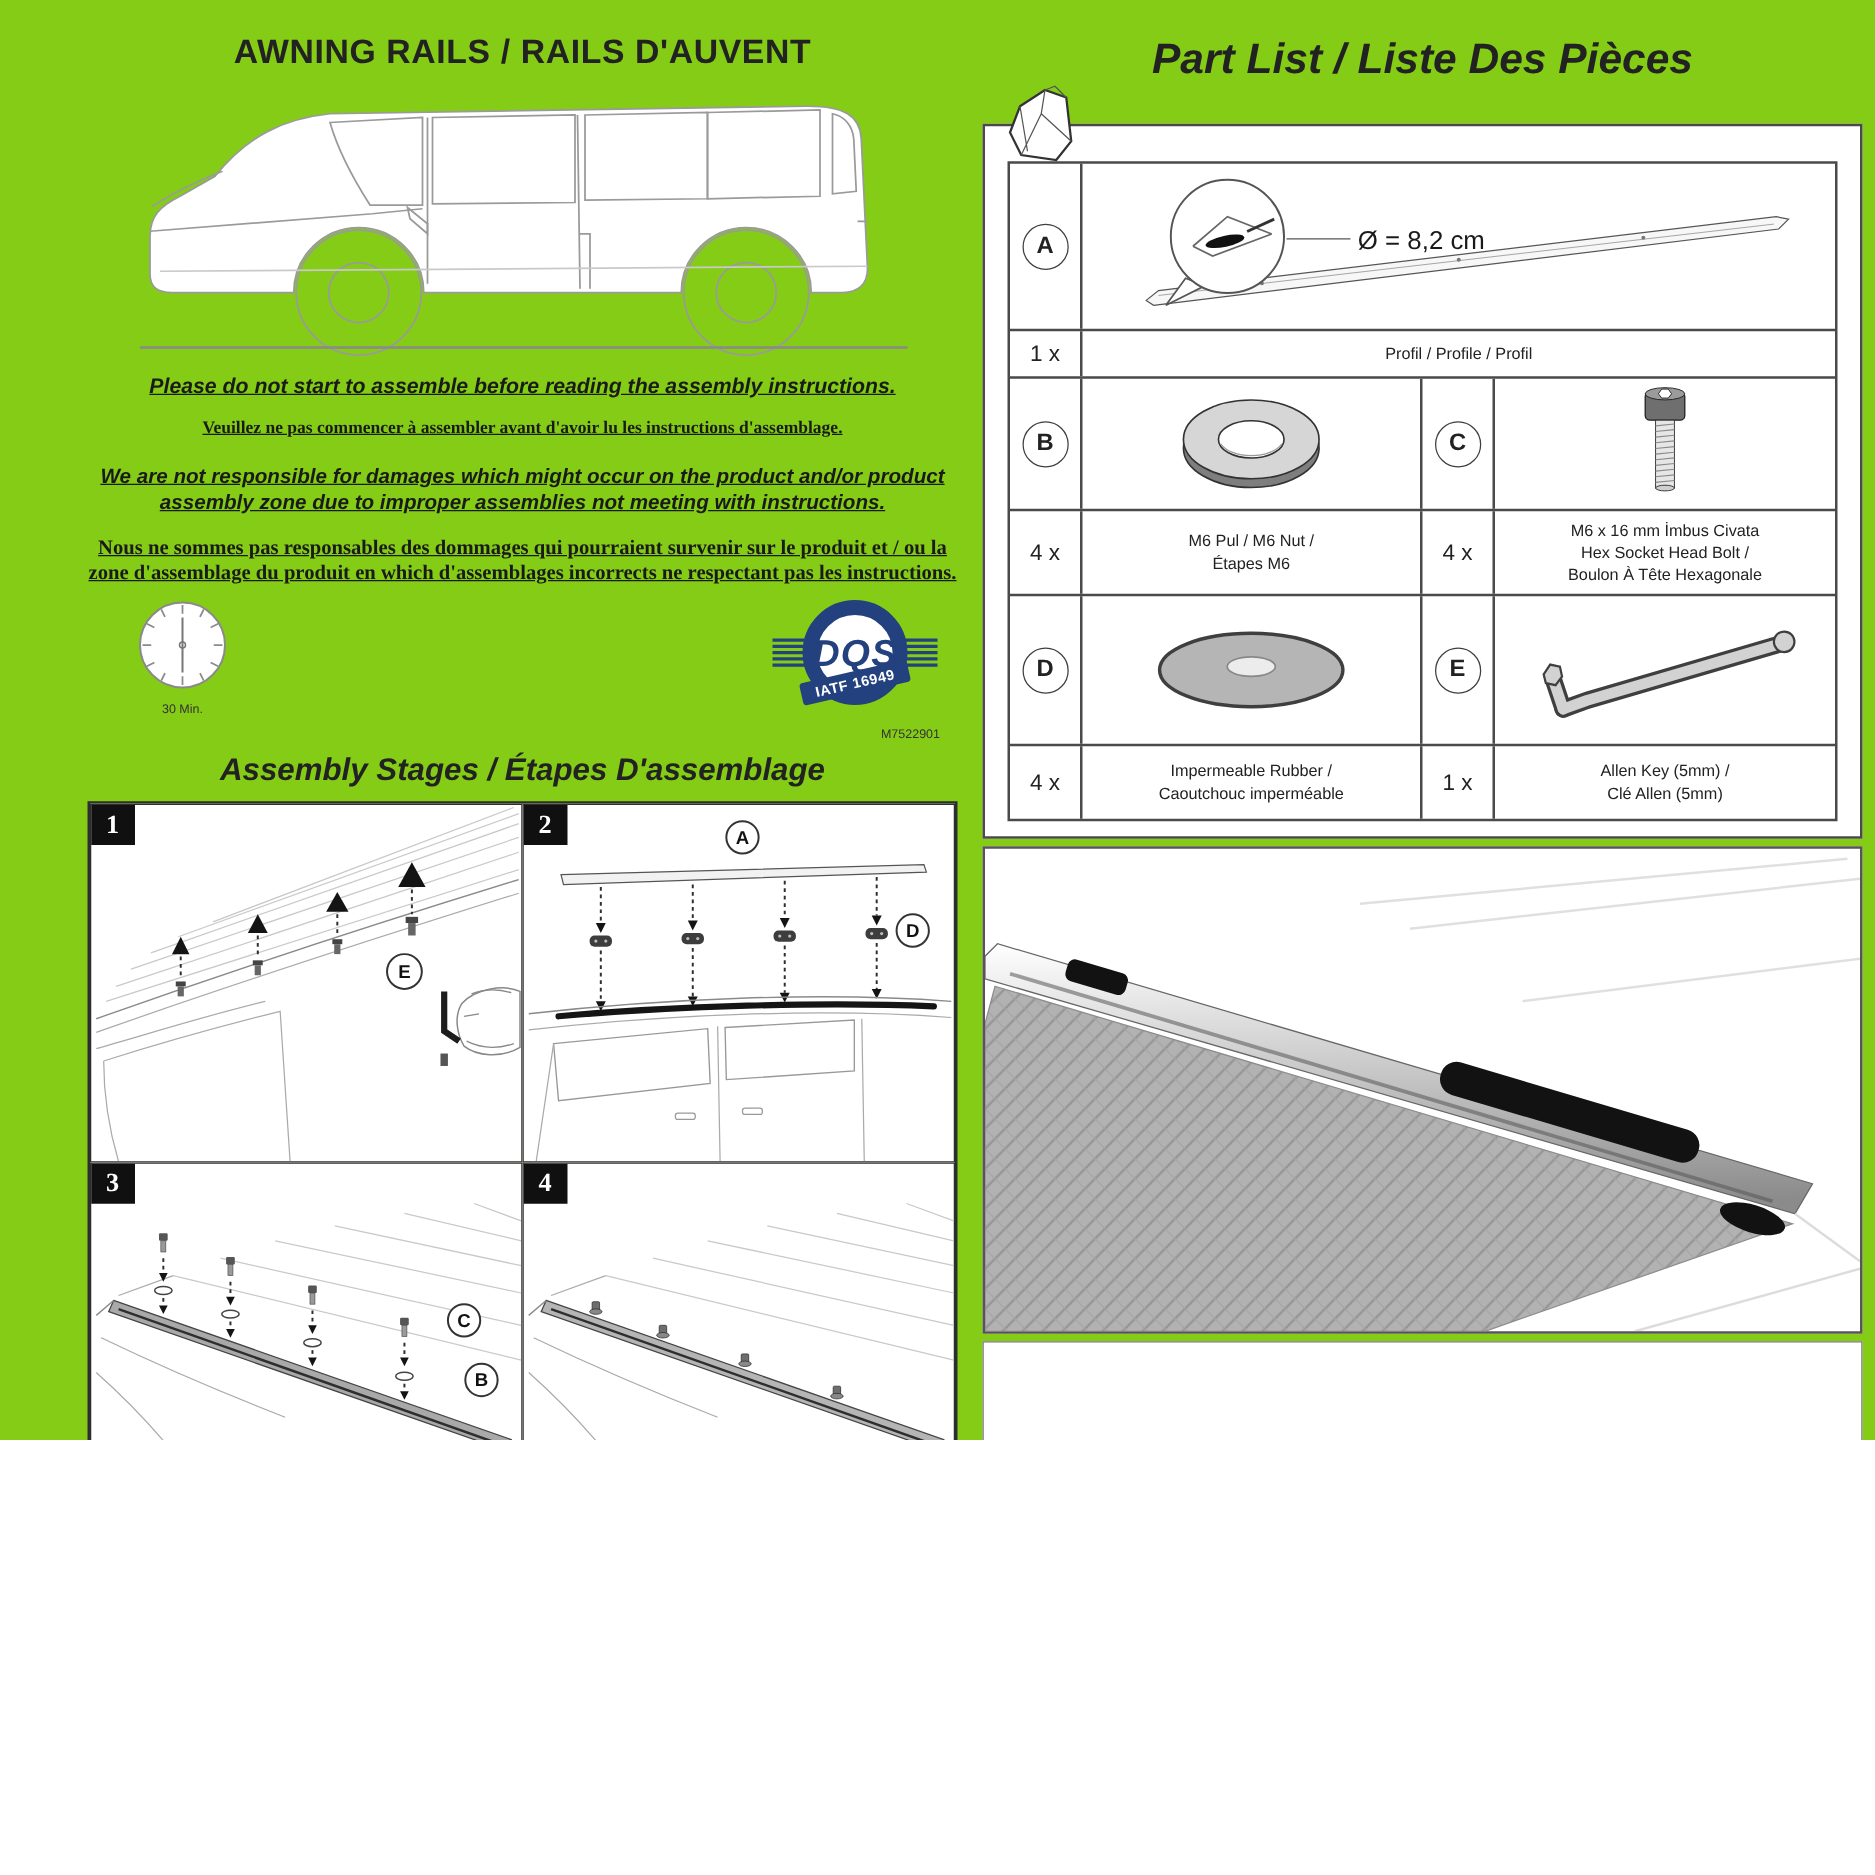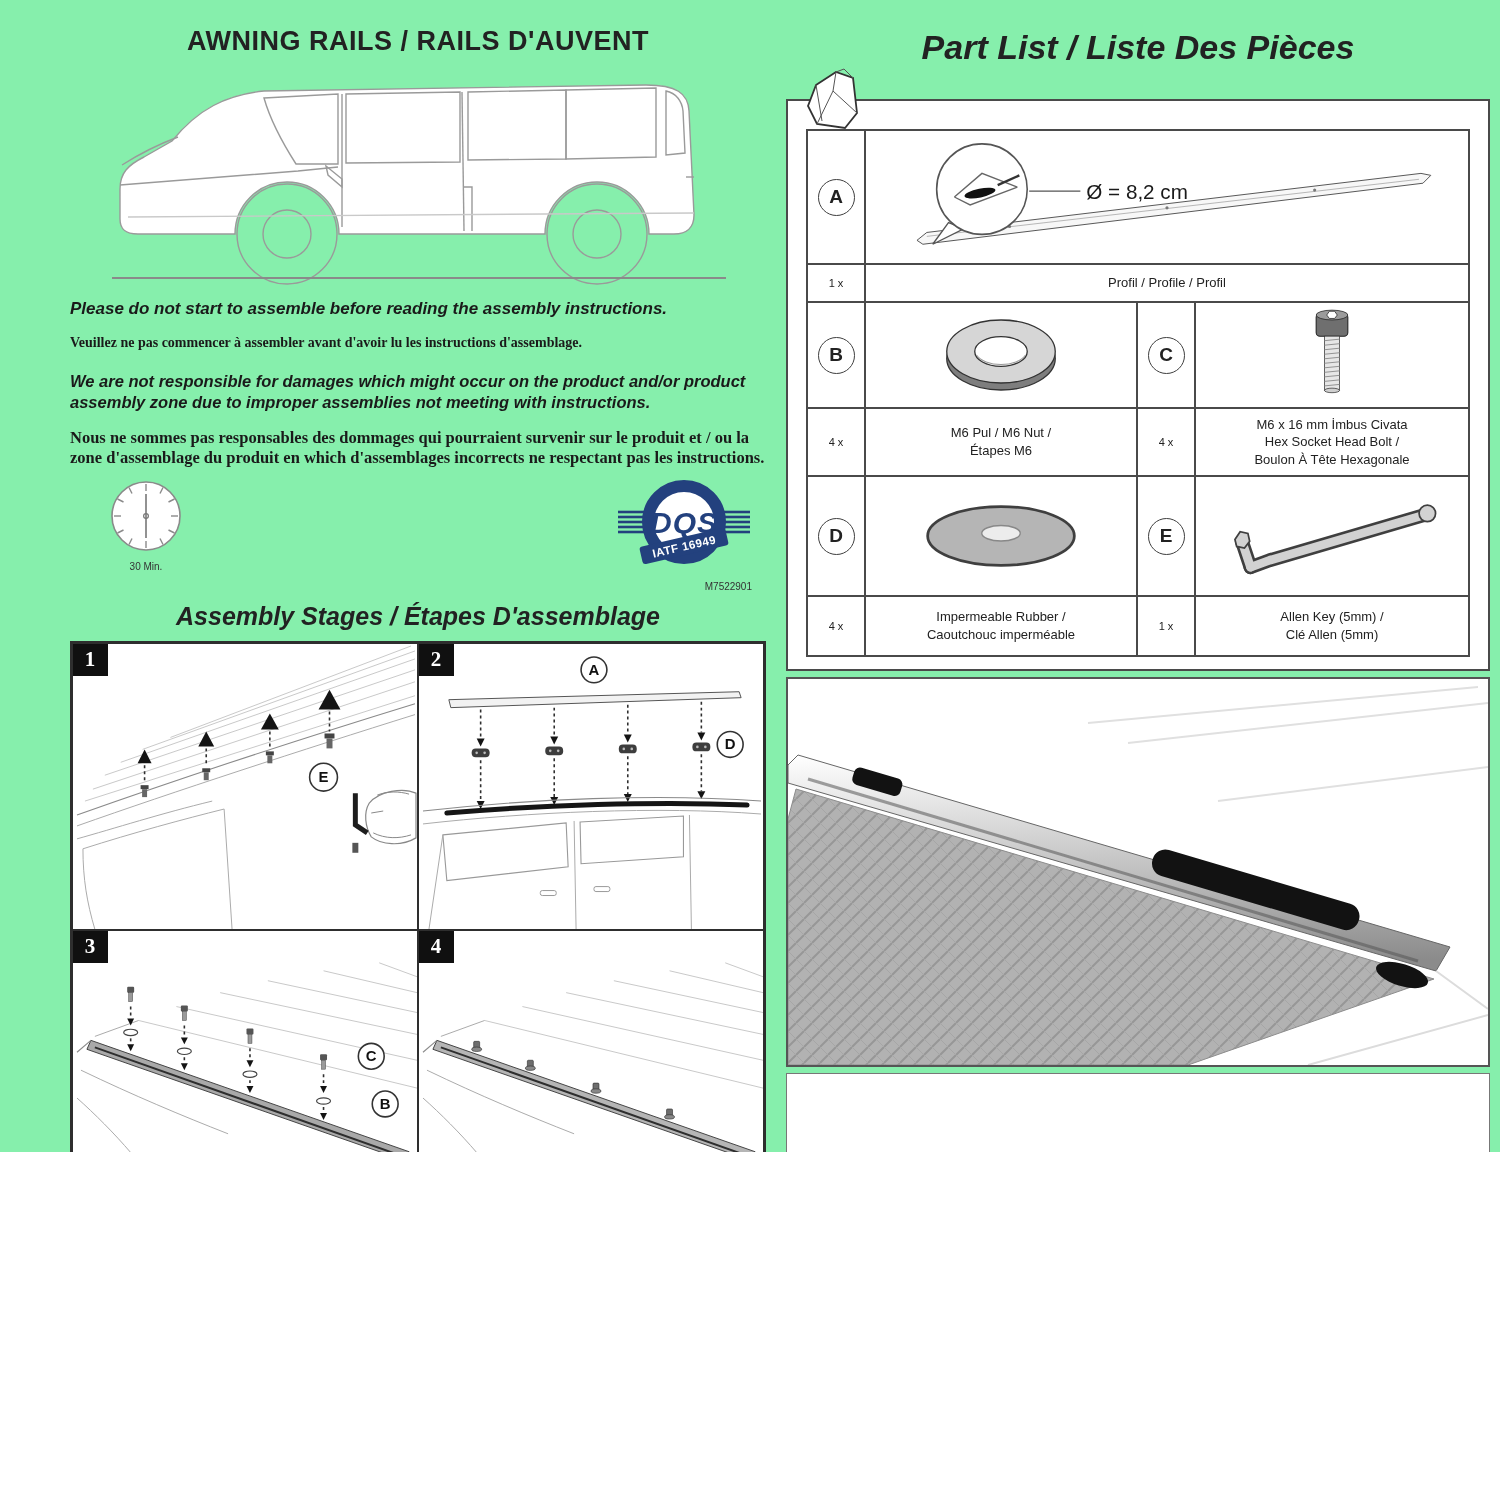--- a/index.html
+++ b/index.html
@@ -1,22 +1,22 @@
 <!DOCTYPE html>
 <html><head>
 <meta charset="utf-8">
 <style>
   html,body{margin:0;padding:0;background:#fff;}
-  .canvas{position:relative;width:1500px;height:1152px;background:#86efac;overflow:hidden;
+  .canvas{position:relative;width:1500px;height:1152px;background:#84cc16;overflow:hidden;
           font-family:"Liberation Sans",sans-serif;color:#1a1a1a;}
   
   .left-col{position:absolute;left:70px;top:20px;width:696px;}
   h1.main-title{margin:6px 0 10px;text-align:center;font-size:27px;font-weight:bold;letter-spacing:.5px;color:#222;}
   .van-side{display:block;margin:0 auto;}
-  .warn{margin:0 6px;}
+  .warn{text-align:center;margin:0 6px;text-decoration:underline;}
   .warn.en1{font-style:italic;font-weight:bold;font-size:17px;margin:14px 0 16px;}
   .warn.fr1{font-family:"Liberation Serif",serif;font-weight:bold;font-size:14px;margin:0 0 20px;}
   .warn.en2{font-style:italic;font-weight:bold;font-size:16.5px;line-height:1.25;margin:0 0 16px;}
   .warn.fr2{font-family:"Liberation Serif",serif;font-weight:bold;font-size:16.5px;line-height:1.2;margin:0 0 6px;}
   .icons-row{position:relative;height:116px;margin-top:8px;}
   .clock-block{position:absolute;left:38px;top:2px;text-align:center;}
   .dqs-block{position:absolute;right:14px;top:0;text-align:right;}
   .icon-label{font-size:10px;color:#333;margin-top:3px;}
   h2.assembly-title{margin:10px 0 10px;text-align:center;font-size:25px;font-weight:bold;font-style:italic;color:#222;}
   .stage-grid{display:grid;grid-template-columns:1fr 1fr;grid-template-rows:repeat(3,1fr);
@@ -48,21 +48,21 @@
   .cell{display:flex;align-items:center;justify-content:center;}
   .c-r{border-right:2px solid #4a4a4a;}
   .h-img-a{height:132px;}
   .h-cnt-a{height:36px;}
   .h-img-bc{height:104px;}
   .h-cnt-bc{height:66px;}
   .h-img-de{height:118px;}
   .h-cnt-de{height:58px;}
   .letter-circle{width:35px;height:35px;border:1.7px solid #3f3f3f;border-radius:50%;
                  display:flex;align-items:center;justify-content:center;font-weight:bold;font-size:19px;color:#222;background:#fff;}
-  .qty{font-size:11px;color:#222;}
+  .qty{font-size:18px;color:#222;}
   .pname{font-size:13px;color:#222;text-align:center;white-space:pre-line;line-height:1.35;}
   .photo-panel{margin-top:6px;border:2px solid #555;height:386px;overflow:hidden;background:#fff;}
   .awning-panel{position:relative;margin-top:6px;border:1.5px solid #777;height:446px;overflow:visible;background:#fff;}
   .awning-panel svg{display:block;}
   .omac-logo{position:absolute;right:-12px;bottom:-10px;z-index:5;
              font-family:"DejaVu Sans",sans-serif;font-weight:bold;font-size:66px;letter-spacing:-4px;line-height:1;}
   .omac-logo .b{color:#0d0d0d;}
   .omac-logo .r{color:#d8342c;}
 </style>
 </head>

